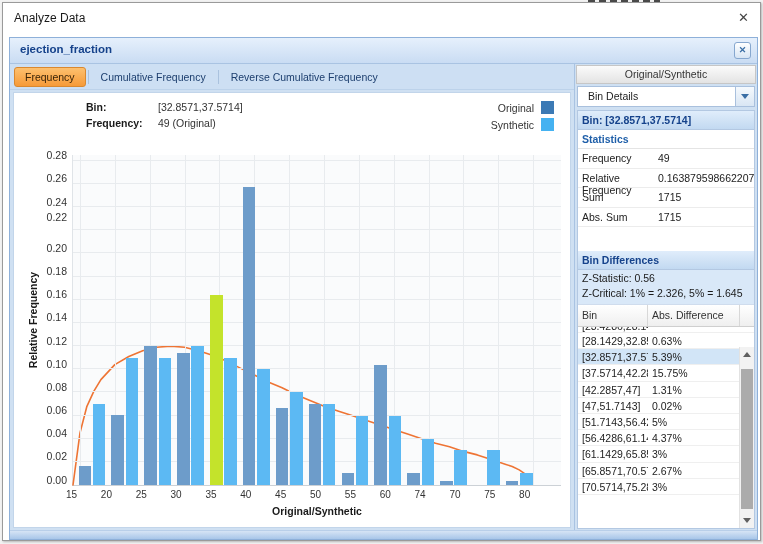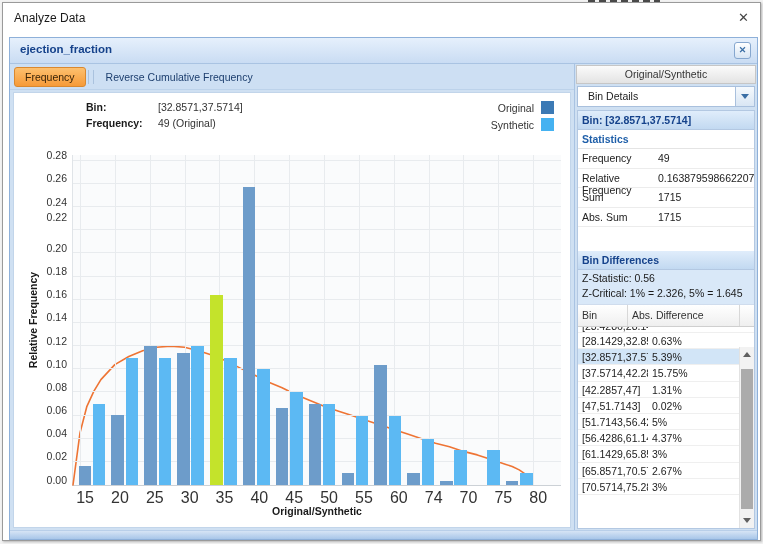--- a/index.html
+++ b/index.html
@@ -23,21 +23,21 @@
   .chart-info{position:absolute;left:72px;top:8px;font-size:10.5px;color:#333;}
   .info-row{height:16px;white-space:nowrap;}
   .info-label{font-weight:bold;color:#1a1a1a;display:inline-block;width:72px;}
   .legend{position:absolute;right:16px;top:6px;font-size:10.5px;color:#333;}
   .legend-row{display:flex;align-items:center;justify-content:flex-end;height:17px;gap:7px;}
   .legend-swatch{width:13px;height:13px;}
   .plot{position:absolute;left:58px;top:62px;width:488px;height:330px;background:#fafbfc;border-bottom:1px solid #ccd1d6;border-left:1px solid #e0e4e8;}
   .gridline-h{position:absolute;left:0;right:0;height:1px;background:#e8ebee;}
   .gridline-v{position:absolute;top:0;bottom:0;width:1px;background:#e8ebee;}
   .ytick{position:absolute;left:-48px;width:42px;text-align:right;font-size:10.5px;color:#333;margin-top:-6px;}
-  .xtick{position:absolute;width:28px;margin-left:-14px;text-align:right;top:100%;margin-top:4px;font-size:16px;color:#333;}
+  .xtick{position:absolute;width:28px;margin-left:-14px;text-align:left;top:100%;margin-top:4px;font-size:10px;color:#333;}
   .ylabel{position:absolute;left:-40px;top:50%;transform:translate(-50%,-50%) rotate(-90deg);font-size:10.5px;font-weight:bold;color:#1a1a1a;white-space:nowrap;}
   .xlabel{position:absolute;top:100%;margin-top:20px;left:0;right:0;text-align:center;font-weight:bold;font-size:10.5px;color:#1a1a1a;}
   .bar{position:absolute;bottom:0;}
   .curve-svg{position:absolute;left:0;top:0;width:100%;height:100%;overflow:visible;pointer-events:none;}
   .sidebar{width:182px;border-left:1px solid #a9c3e2;background:#cfe0f2;position:relative;font-size:10.5px;}
   .sb-header{position:absolute;left:1px;right:1px;top:1px;height:19px;background:linear-gradient(#fbfbfb,#e3e3e3);border:1px solid #c6c6c6;box-sizing:border-box;text-align:center;line-height:17px;color:#333;}
   .sb-dropdown{position:absolute;left:2px;right:2px;top:22px;height:21px;background:#fff;border:1px solid #a9c0dd;box-sizing:border-box;display:flex;}
   .dd-text{flex:1;padding:3px 10px;color:#222;}
   .dd-btn{width:18px;border-left:1px solid #a9c0dd;background:linear-gradient(#f5f9fd,#d9e6f4);display:flex;align-items:center;justify-content:center;}
   .dd-caret{width:0;height:0;border-left:4px solid transparent;border-right:4px solid transparent;border-top:5px solid #3a6ea5;}
@@ -80,20 +80,21 @@
     <div class="panel-header">
       <div class="panel-title">ejection_fraction</div>
       <div class="panel-close">✕</div>
     </div>
 
     <div class="panel-body">
       <div class="left-col">
         <div class="tabbar">
           <div class="tab active">Frequency</div>
           <div class="tab-sep"></div>
+          <div class="tab">Cumulative Frequency</div>
           <div class="tab-sep"></div>
           <div class="tab">Reverse Cumulative Frequency</div>
         </div>
 
         <div class="chart-card">
           <div class="chart-info">
             <div class="info-row"><span class="info-label">Bin:</span><span>[32.8571,37.5714]</span></div>
             <div class="info-row"><span class="info-label">Frequency:</span><span>49 (Original)</span></div>
           </div>
 
@@ -232,21 +233,21 @@
                 <div class="stat-val">1715</div>
               </div>
             </div>
           <div class="spacer"></div>
           <div class="band">Bin Differences</div>
           <div class="z-area">
             <div class="z-line">Z-Statistic: 0.56</div>
             <div class="z-line">Z-Critical: 1% = 2.326, 5% = 1.645</div>
           </div>
           <div class="nv-header">
-            <div class="nv-cell nv-name" style="width:50px">Bin</div>
+            <div class="nv-cell nv-name" style="width:70px">Bin</div>
             <div class="nv-cell nv-val">Abs. Difference</div>
           </div>
           <div class="bd-rows" id="bd-rows">
               <div class="bd-row partial">
                 <div class="bd-bin">[23.4286,28.1429]</div>
                 <div class="bd-val"></div>
               </div>
               <div class="bd-row">
                 <div class="bd-bin">[28.1429,32.8571]</div>
                 <div class="bd-val">0.63%</div>

